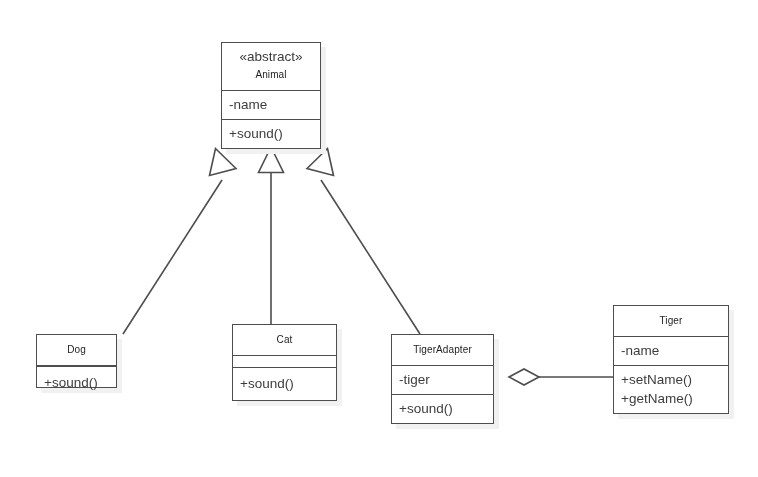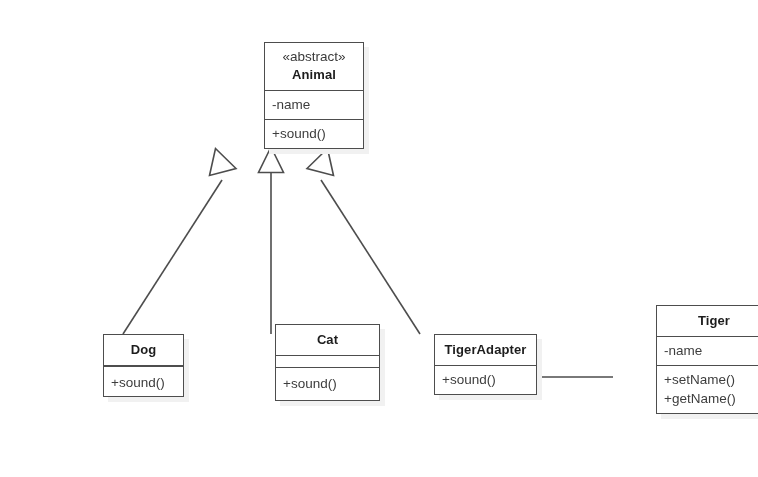--- a/index.html
+++ b/index.html
@@ -35,21 +35,20 @@
 
   
   .uml-class {
     position: absolute;
     z-index: 2;
     background: #ffffff;
     border: 1.6px solid #4d4d4d;
     box-shadow: 5px 5px 0 0 #f1f1f1;
     display: flex;
     flex-direction: column;
-    margin-left: 43px;
   }
 
   .compartment {
     border-bottom: 1.4px solid #4d4d4d;
     padding: 4px 24px 5px 7px;
   }
   .compartment:last-child {
     border-bottom: none;
   }
 
@@ -60,43 +59,43 @@
 
   .stereotype {
     display: block;
     font-size: 13.5px;
     color: #3a3a3a;
     line-height: 17px;
     font-weight: normal;
   }
   .class-name {
     display: block;
-    font-size: 13px;
-    font-weight: bold;
+    font-size: 10px;
+    font-weight: normal;
     color: #1d1d1d;
     line-height: 19px;
     letter-spacing: 0.1px;
   }
 
   .member {
     display: block;
     font-size: 13.5px;
     color: #3d3d3d;
     line-height: 19px;
     white-space: nowrap;
   }
 
   .compartment.empty {
     height: 12px;
     padding: 0;
   }
 
   
   #class-animal       { left: 221px; top: 42px;  width: 100px; }
-  #class-dog          { left: 60px;  top: 334px; width: 81px;  height: 63px; }
+  #class-dog          { left: 36px;  top: 334px; width: 81px;  height: 54px; }
   #class-cat          { left: 232px; top: 324px; width: 105px;  height: 77px; }
   #class-tigeradapter { left: 391px; top: 334px; width: 103px; }
   #class-tiger        { left: 613px; top: 305px; width: 116px; }
 
   #class-dog .compartment.methods,
   #class-cat .compartment.methods { padding-top: 6px; }
 </style>
 </head>
 <body>
 
@@ -155,20 +154,23 @@
     <div class="compartment attributes empty"></div>
     <div class="compartment methods">
       <span class="member">+sound()</span>
     </div>
   </div>
 
   <div class="uml-class" id="class-tigeradapter">
     <div class="compartment header">
       <span class="class-name">TigerAdapter</span>
     </div>
+    <div class="compartment attributes">
+      <span class="member">-tiger</span>
+    </div>
     <div class="compartment methods">
       <span class="member">+sound()</span>
     </div>
   </div>
 
   <div class="uml-class" id="class-tiger">
     <div class="compartment header">
       <span class="class-name">Tiger</span>
     </div>
     <div class="compartment attributes">

